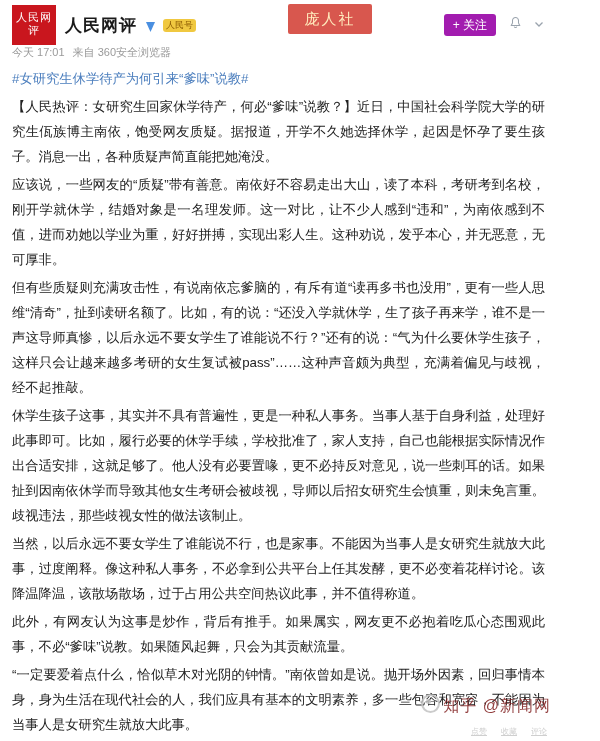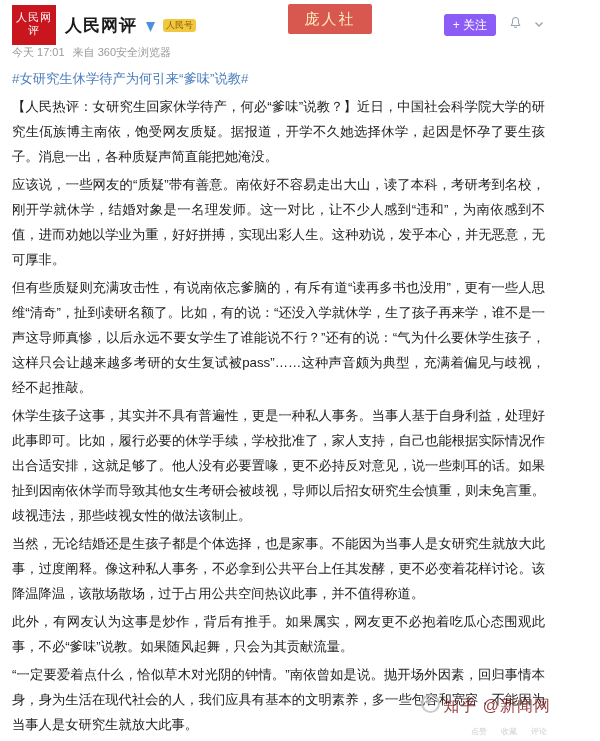--- a/index.html
+++ b/index.html
@@ -66,21 +66,21 @@
     color: #8a5a00;
     font-size: 9px;
     border-radius: 3px;
     padding: 1px 3px;
     line-height: 11px;
     white-space: nowrap;
     text-align: center;
   }
   .header-spacer { flex: 1; }
   .btn-follow {
-    background: #8b5cf6;
+    background: #a21caf;
     color: #fff;
     font-size: 12px;
     border-radius: 3px;
     padding: 4px 9px;
     border: none;
     line-height: 14px;
     white-space: nowrap;
     cursor: pointer;
   }
   .bell-icon {
@@ -178,20 +178,21 @@
     border-radius: 50%;
   }
   .wm-icons {
     position: absolute;
     right: 10px;
     bottom: 4px;
     display: flex;
     gap: 14px;
     color: #cfcfcf;
     font-size: 8px;
+    text-decoration: underline;
   }
   .wm-icons span { letter-spacing: 0; }
 </style>
 </head>
 <body>
 
 <div class="page">
 
   <div class="header">
     <div class="logo">人民网评</div>
@@ -220,21 +221,21 @@
   <div class="meta">
     <span>今天 17:01</span><span class="sep"></span><span>来自 360安全浏览器</span>
   </div>
 
   <div class="article">
     <p class="topic-line"><a class="topic-link" href="#">#女研究生休学待产为何引来“爹味”说教#</a></p>
     <p>【人民热评：女研究生回家休学待产，何必“爹味”说教？】近日，中国社会科学院大学的研究生佤族博主南依，饱受网友质疑。据报道，开学不久她选择休学，起因是怀孕了要生孩子。消息一出，各种质疑声简直能把她淹没。</p>
     <p>应该说，一些网友的“质疑”带有善意。南依好不容易走出大山，读了本科，考研考到名校，刚开学就休学，结婚对象是一名理发师。这一对比，让不少人感到“违和”，为南依感到不值，进而劝她以学业为重，好好拼搏，实现出彩人生。这种劝说，发乎本心，并无恶意，无可厚非。</p>
     <p>但有些质疑则充满攻击性，有说南依忘爹脑的，有斥有道“读再多书也没用”，更有一些人思维“清奇”，扯到读研名额了。比如，有的说：“还没入学就休学，生了孩子再来学，谁不是一声这导师真惨，以后永远不要女学生了谁能说不行？”还有的说：“气为什么要休学生孩子，这样只会让越来越多考研的女生复试被pass”……这种声音颇为典型，充满着偏见与歧视，经不起推敲。</p>
     <p>休学生孩子这事，其实并不具有普遍性，更是一种私人事务。当事人基于自身利益，处理好此事即可。比如，履行必要的休学手续，学校批准了，家人支持，自己也能根据实际情况作出合适安排，这就足够了。他人没有必要置喙，更不必持反对意见，说一些刺耳的话。如果扯到因南依休学而导致其他女生考研会被歧视，导师以后招女研究生会慎重，则未免言重。歧视违法，那些歧视女性的做法该制止。</p>
-    <p>当然，无论结婚还是生孩子都是个体选择，也是家事。不能因为当事人是女研究生就放大此事，过度阐释。像这种私人事务，不必拿到公共平台上任其发酵，更不必变着花样讨论。该降温降温，该散场散场，过于占用公共空间热议此事，并不值得称道。</p>
+    <p>当然，以后永远不要女学生了谁能说不行，也是家事。不能因为当事人是女研究生就放大此事，过度阐释。像这种私人事务，不必拿到公共平台上任其发酵，更不必变着花样讨论。该降温降温，该散场散场，过于占用公共空间热议此事，并不值得称道。</p>
     <p>此外，有网友认为这事是炒作，背后有推手。如果属实，网友更不必抱着吃瓜心态围观此事，不必“爹味”说教。如果随风起舞，只会为其贡献流量。</p>
     <p>“一定要爱着点什么，恰似草木对光阴的钟情。”南依曾如是说。抛开场外因素，回归事情本身，身为生活在现代社会的人，我们应具有基本的文明素养，多一些包容和宽容，不能因为当事人是女研究生就放大此事。</p>
   </div>
 
   <div class="wm-top">庞人社</div>
 
   <div class="wm-bottom">
     <span class="wm-mark"></span><span>知乎 @新闻网</span>
   </div>
 

